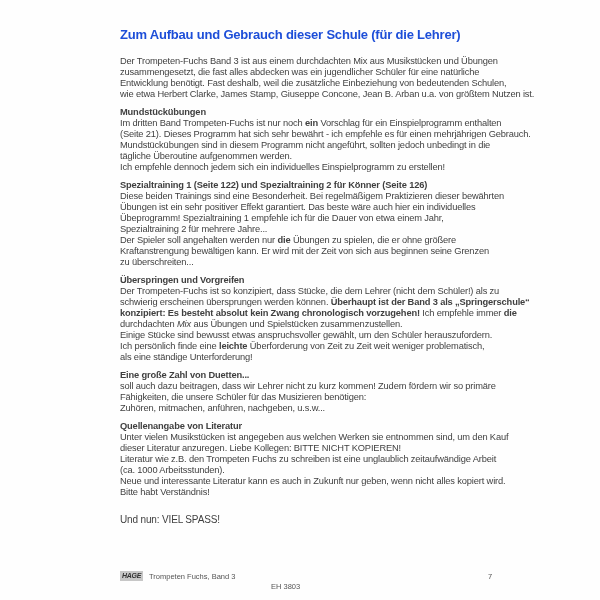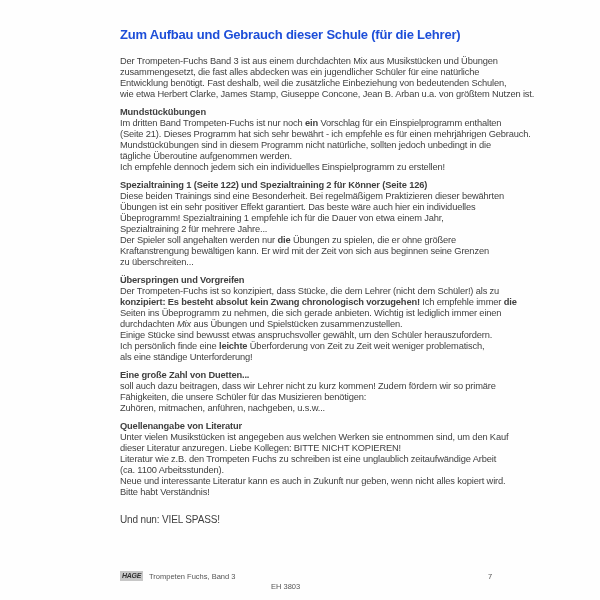--- a/index.html
+++ b/index.html
@@ -111,56 +111,56 @@
         <div class="section first">
           <div class="line">Der Trompeten-Fuchs Band 3 ist aus einem durchdachten Mix aus Musikstücken und Übungen</div>
           <div class="line">zusammengesetzt, die fast alles abdecken was ein jugendlicher Schüler für eine natürliche</div>
           <div class="line">Entwicklung benötigt. Fast deshalb, weil die zusätzliche Einbeziehung von bedeutenden Schulen,</div>
           <div class="line">wie etwa Herbert Clarke, James Stamp, Giuseppe Concone, Jean B. Arban u.a. von größtem Nutzen ist.</div>
         </div>
         <div class="section">
           <div class="heading">Mundstückübungen</div>
           <div class="line">Im dritten Band Trompeten-Fuchs ist nur noch <b>ein</b> Vorschlag für ein Einspielprogramm enthalten</div>
           <div class="line">(Seite 21). Dieses Programm hat sich sehr bewährt - ich empfehle es für einen mehrjährigen Gebrauch.</div>
-          <div class="line">Mundstückübungen sind in diesem Programm nicht natürliche, sollten jedoch unbedingt in die</div>
+          <div class="line">Mundstückübungen sind in diesem Programm nicht angeführt, sollten jedoch unbedingt in die</div>
           <div class="line">tägliche Überoutine aufgenommen werden.</div>
           <div class="line">Ich empfehle dennoch jedem sich ein individuelles Einspielprogramm zu erstellen!</div>
         </div>
         <div class="section">
           <div class="heading">Spezialtraining 1 (Seite 122) und Spezialtraining 2 für Könner (Seite 126)</div>
           <div class="line">Diese beiden Trainings sind eine Besonderheit. Bei regelmäßigem Praktizieren dieser bewährten</div>
           <div class="line">Übungen ist ein sehr positiver Effekt garantiert. Das beste wäre auch hier ein individuelles</div>
           <div class="line">Übeprogramm! Spezialtraining 1 empfehle ich für die Dauer von etwa einem Jahr,</div>
           <div class="line">Spezialtraining 2 für mehrere Jahre...</div>
           <div class="line">Der Spieler soll angehalten werden nur <b>die</b> Übungen zu spielen, die er ohne größere</div>
           <div class="line">Kraftanstrengung bewältigen kann. Er wird mit der Zeit von sich aus beginnen seine Grenzen</div>
           <div class="line">zu überschreiten...</div>
         </div>
         <div class="section">
           <div class="heading">Überspringen und Vorgreifen</div>
           <div class="line">Der Trompeten-Fuchs ist so konzipiert, dass Stücke, die dem Lehrer (nicht dem Schüler!) als zu</div>
+          <div class="line">schwierig erscheinen übersprungen werden können. <b>Überhaupt ist der Band 3 als „Springerschule“</b></div>
           <div class="line"><b>konzipiert: Es besteht absolut kein Zwang chronologisch vorzugehen!</b> Ich empfehle immer <b>die</b></div>
-          <div class="line">Seiten ins Übeprogramm zu nehmen, die sich gerade anbieten. Wichtig ist lediglich immer einen</div>
           <div class="line">durchdachten <i>Mix</i> aus Übungen und Spielstücken zusammenzustellen.</div>
           <div class="line">Einige Stücke sind bewusst etwas anspruchsvoller gewählt, um den Schüler herauszufordern.</div>
           <div class="line">Ich persönlich finde eine <b>leichte</b> Überforderung von Zeit zu Zeit weit weniger problematisch,</div>
           <div class="line">als eine ständige Unterforderung!</div>
         </div>
         <div class="section">
           <div class="heading">Eine große Zahl von Duetten...</div>
           <div class="line">soll auch dazu beitragen, dass wir Lehrer nicht zu kurz kommen! Zudem fördern wir so primäre</div>
           <div class="line">Fähigkeiten, die unsere Schüler für das Musizieren benötigen:</div>
           <div class="line">Zuhören, mitmachen, anführen, nachgeben, u.s.w...</div>
         </div>
         <div class="section">
           <div class="heading">Quellenangabe von Literatur</div>
           <div class="line">Unter vielen Musikstücken ist angegeben aus welchen Werken sie entnommen sind, um den Kauf</div>
           <div class="line">dieser Literatur anzuregen. Liebe Kollegen: BITTE NICHT KOPIEREN!</div>
           <div class="line">Literatur wie z.B. den Trompeten Fuchs zu schreiben ist eine unglaublich zeitaufwändige Arbeit</div>
-          <div class="line">(ca. 1100 Arbeitsstunden).</div>
+          <div class="line">(ca. 1000 Arbeitsstunden).</div>
           <div class="line">Neue und interessante Literatur kann es auch in Zukunft nur geben, wenn nicht alles kopiert wird.</div>
           <div class="line">Bitte habt Verständnis!</div>
         </div>
       </div>
     <div class="closing">Und nun: VIEL SPASS!</div>
   </div>
 
   <div class="footer">
     <div class="logo-box">HAGE</div>
     <div class="imprint">Trompeten Fuchs, Band 3</div>

